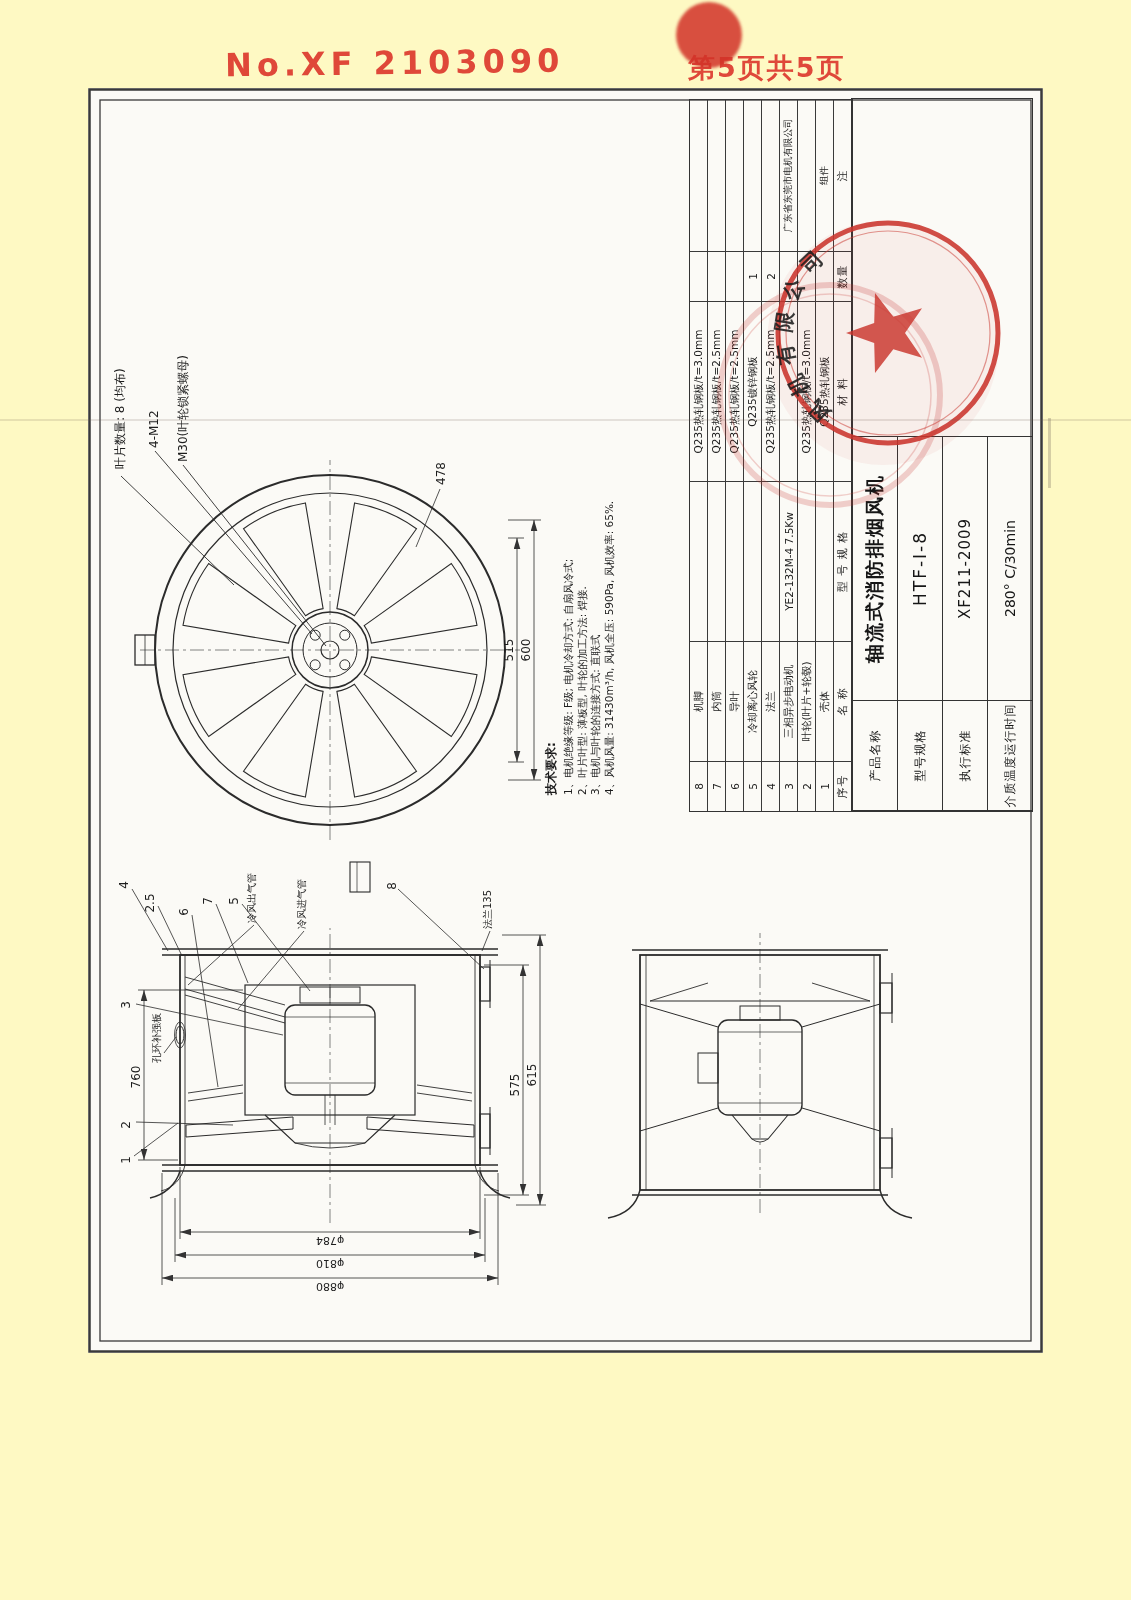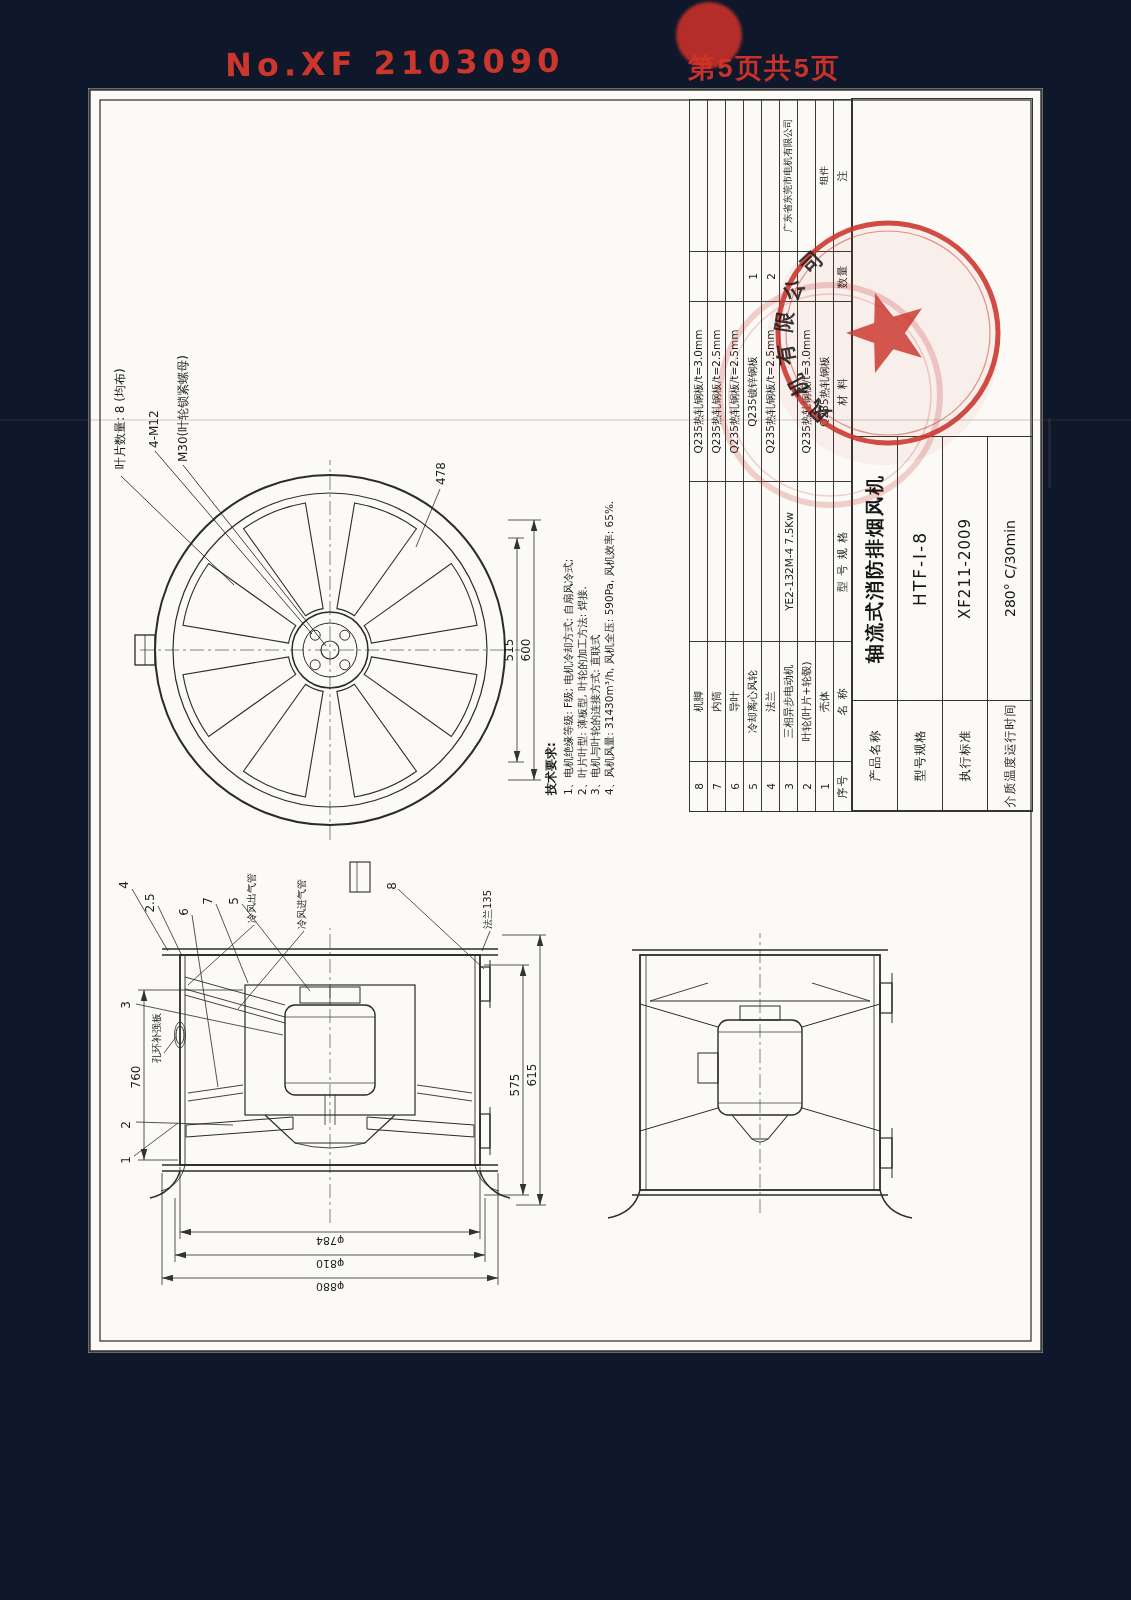--- a/index.html
+++ b/index.html
@@ -1,25 +1,25 @@
 <!DOCTYPE html>
 <html><head>
 <meta charset="utf-8">
 <style>
   html,body{margin:0;padding:0;background:#e8e6e1;}
-  .page{position:relative;width:1131px;height:1600px;background:#0f172a;overflow:hidden;
+  .page{position:relative;width:1131px;height:1600px;background:#fef9c3;overflow:hidden;
         font-family:"DejaVu Sans","Liberation Sans",sans-serif;color:#222;}
   .crease{position:absolute;left:0;top:419px;width:1131px;height:2px;background:rgba(110,95,80,.16);z-index:2;}
   .fold-mark{position:absolute;left:1048px;top:418px;width:3px;height:70px;background:rgba(90,80,70,.25);z-index:2;}
 
   
   .doc-no{position:absolute;left:225px;top:44px;font-size:32px;font-weight:700;color:#dd3a2e;
           letter-spacing:5px;transform:rotate(-0.8deg);opacity:.92;z-index:5;white-space:nowrap;}
   .page-no{position:absolute;left:688px;top:50px;font-size:27px;font-weight:700;color:#dc352c;
-           letter-spacing:2px;opacity:.9;z-index:5;white-space:nowrap;font-family:Liberation Mono, monospace;}
+           letter-spacing:2px;opacity:.9;z-index:5;white-space:nowrap;}
   .red-blob{position:absolute;left:676px;top:2px;width:66px;height:66px;border-radius:50%;
             background:#d23228;opacity:.85;filter:blur(1.5px);z-index:6;}
 
   
   .landscape{position:absolute;left:88px;top:1353px;width:1265px;height:955px;
              transform:rotate(-90deg);transform-origin:0 0;background:#fbfaf6;z-index:1;}
   svg.linework{position:absolute;left:0;top:0;z-index:1;}
   svg.stampsvg{position:absolute;left:0;top:0;z-index:4;pointer-events:none;}
 
   

